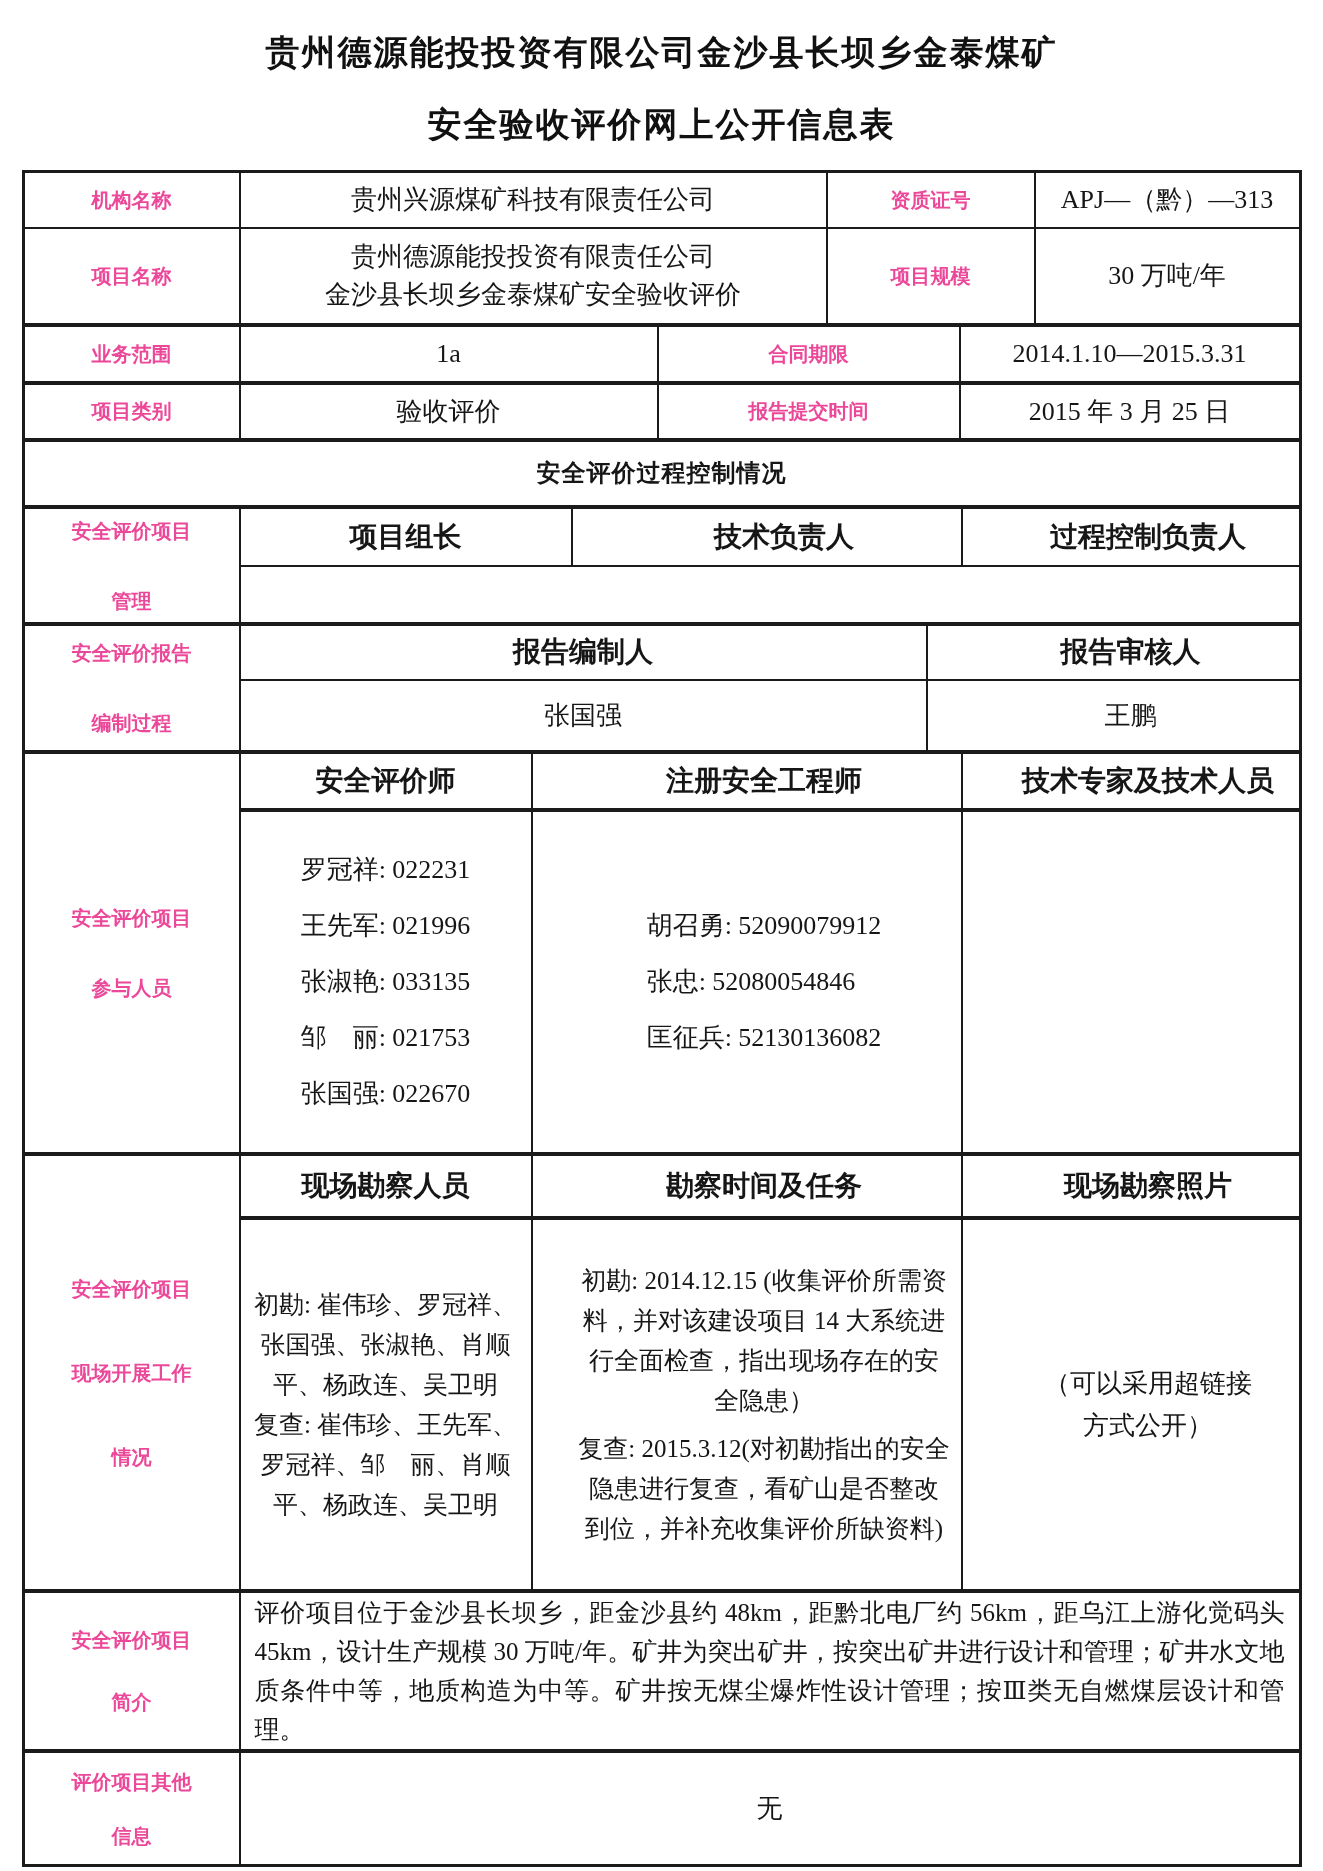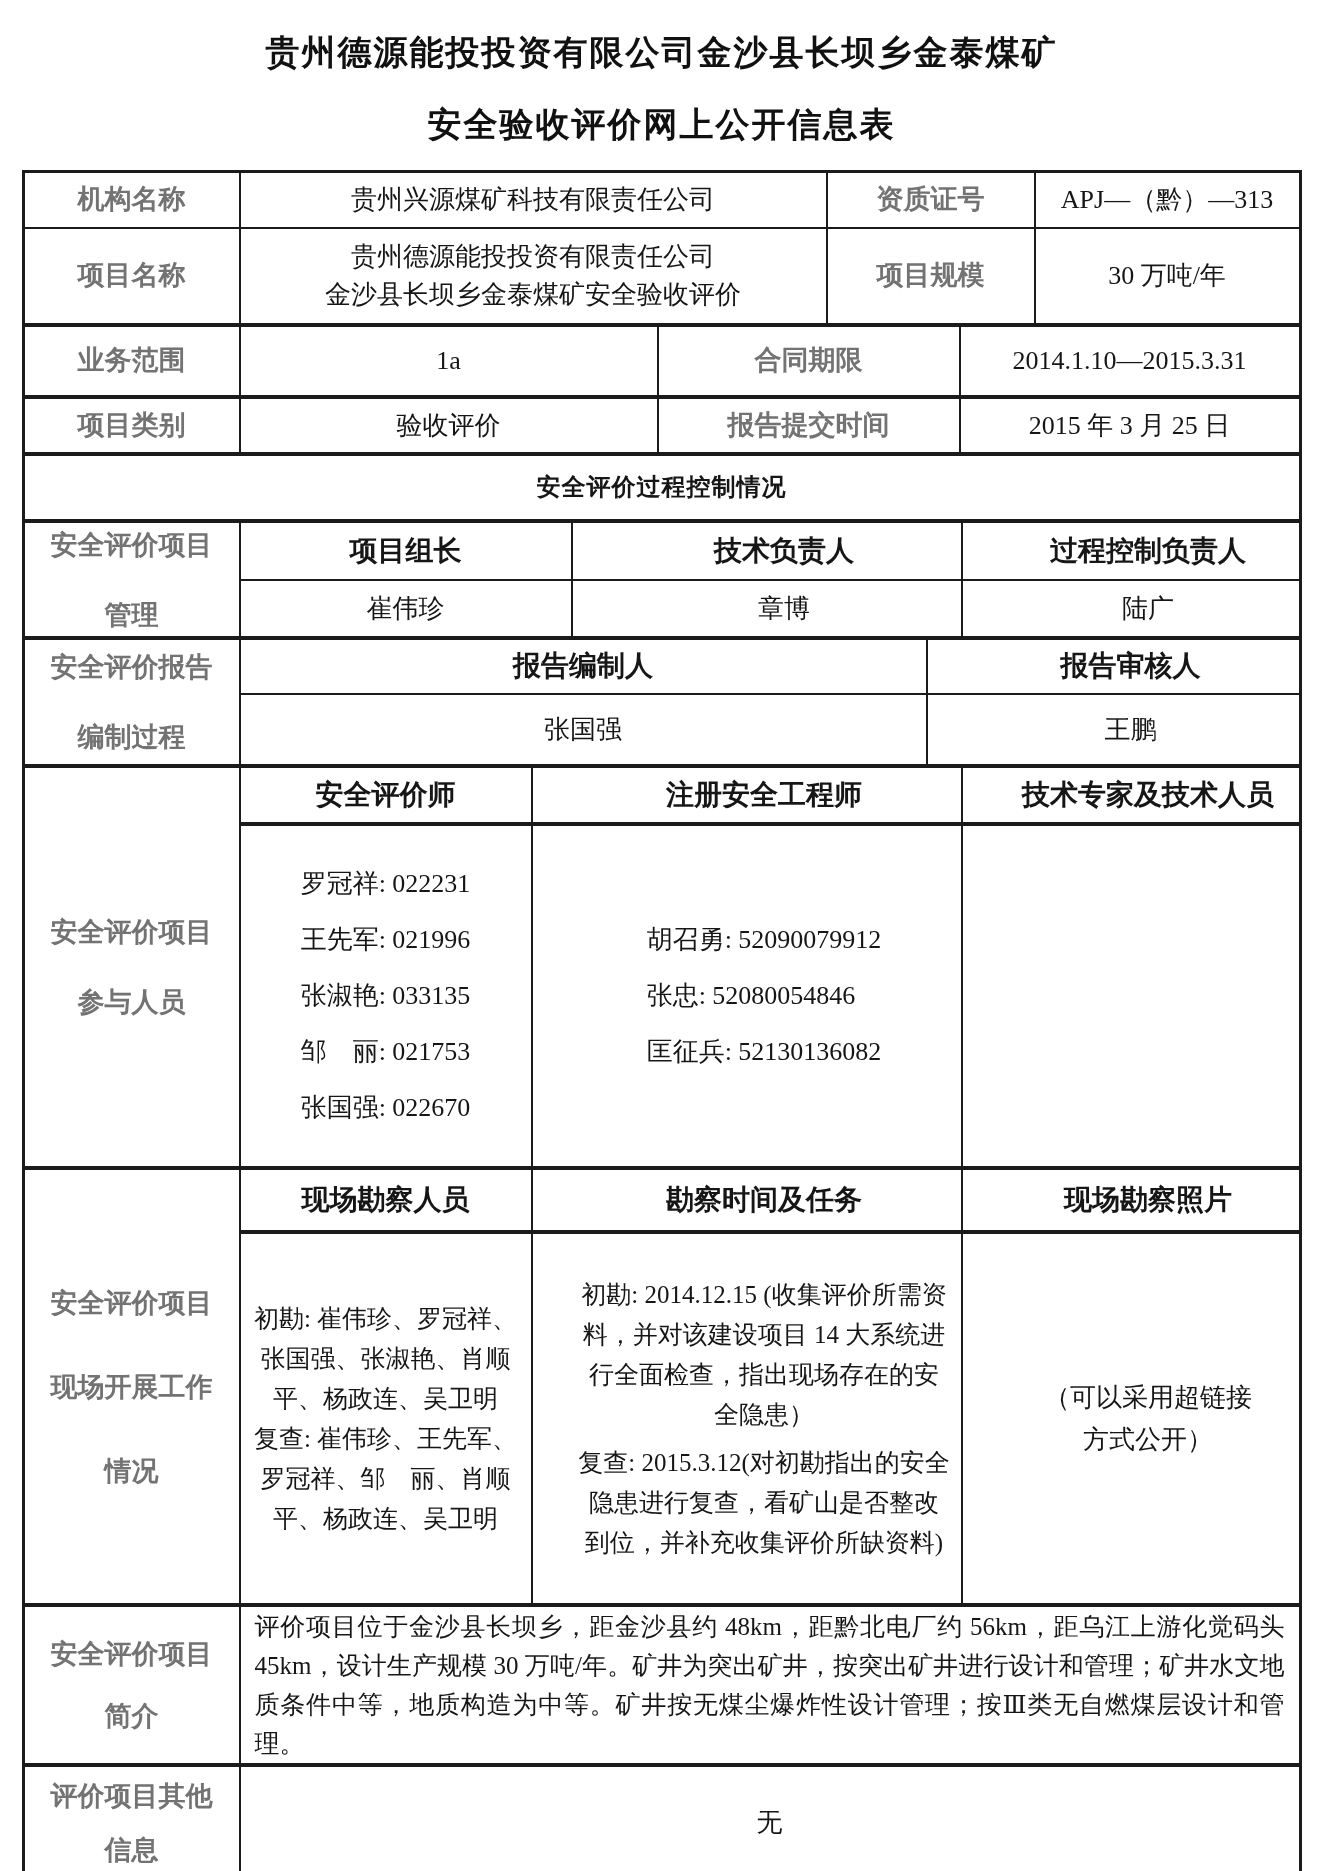--- a/index.html
+++ b/index.html
@@ -39,23 +39,23 @@
     align-items: center; justify-content: center;
     text-align: center;
     font-size: 26px;
     line-height: 1.45;
     overflow: hidden;
   }
   .cell.endc { border-right: none; }
   .cell.col { flex-direction: column; }
   .lbl {
     font-weight: 700;
-    font-size: 27px;
-    font-family: "Liberation Sans", "DejaVu Sans", sans-serif;
-    color: #737373;
+    font-size: 20px;
+    font-family: "Liberation Sans", "DejaVu Sans", sans-serif;
+    color: #ec4899;
   }
   .sect-title {
     font-weight: 700; font-size: 24px;
     font-family: "Liberation Sans", "DejaVu Sans", sans-serif;
     letter-spacing: 1px;
   }
   .hdr-txt {
     font-weight: 700; font-size: 28px;
     font-family: "Liberation Sans", "DejaVu Sans", sans-serif;
   }
@@ -111,21 +111,21 @@
     <div class="row hb" style="height:98px">
       <div class="cell lbl w216">项目名称</div>
       <div class="cell col w587">
         <div>贵州德源能投投资有限责任公司</div>
         <div>金沙县长坝乡金泰煤矿安全验收评价</div>
       </div>
       <div class="cell lbl w208">项目规模</div>
       <div class="cell wfill endc">30 万吨/年</div>
     </div>
 
-    <div class="row hb" style="height:72px">
+    <div class="row hb" style="height:58px">
       <div class="cell lbl w216">业务范围</div>
       <div class="cell w418">1a</div>
       <div class="cell lbl w302">合同期限</div>
       <div class="cell wfill endc">2014.1.10—2015.3.31</div>
     </div>
 
     <div class="row hb" style="height:57px">
       <div class="cell lbl w216">项目类别</div>
       <div class="cell w418">验收评价</div>
       <div class="cell lbl w302">报告提交时间</div>
@@ -139,25 +139,20 @@
     <div class="row hb" style="height:117px">
       <div class="cell col lbl w216 lh70">
         <div>安全评价项目</div>
         <div>管理</div>
       </div>
       <div class="stack">
         <div class="subrow hdr" style="height:58px">
           <div class="cell hdr-txt w332">项目组长</div>
           <div class="cell hdr-txt w355">技术负责人</div>
           <div class="cell hdr-txt endc" style="flex:1">过程控制负责人</div>
-        </div>
-        <div class="subrow grow">
-          <div class="cell w332">崔伟珍</div>
-          <div class="cell w355">章博</div>
-          <div class="cell endc" style="flex:1">陆广</div>
         </div>
       </div>
     </div>
 
     <div class="row hb" style="height:128px">
       <div class="cell col lbl w216 lh70">
         <div>安全评价报告</div>
         <div>编制过程</div>
       </div>
       <div class="stack">

